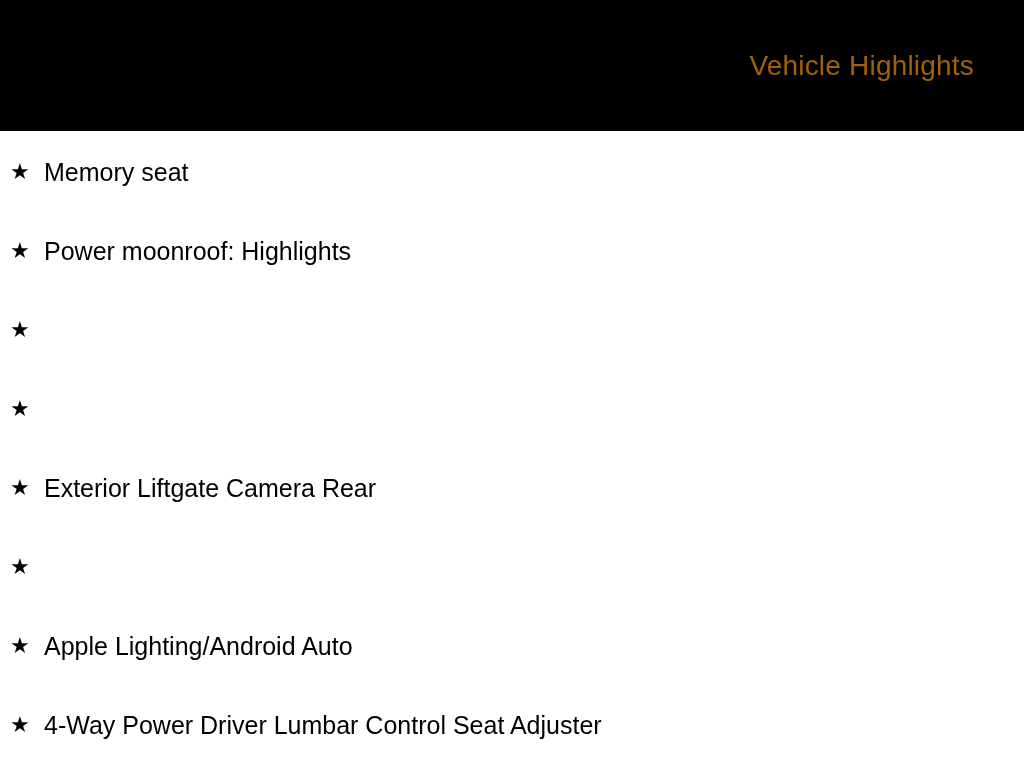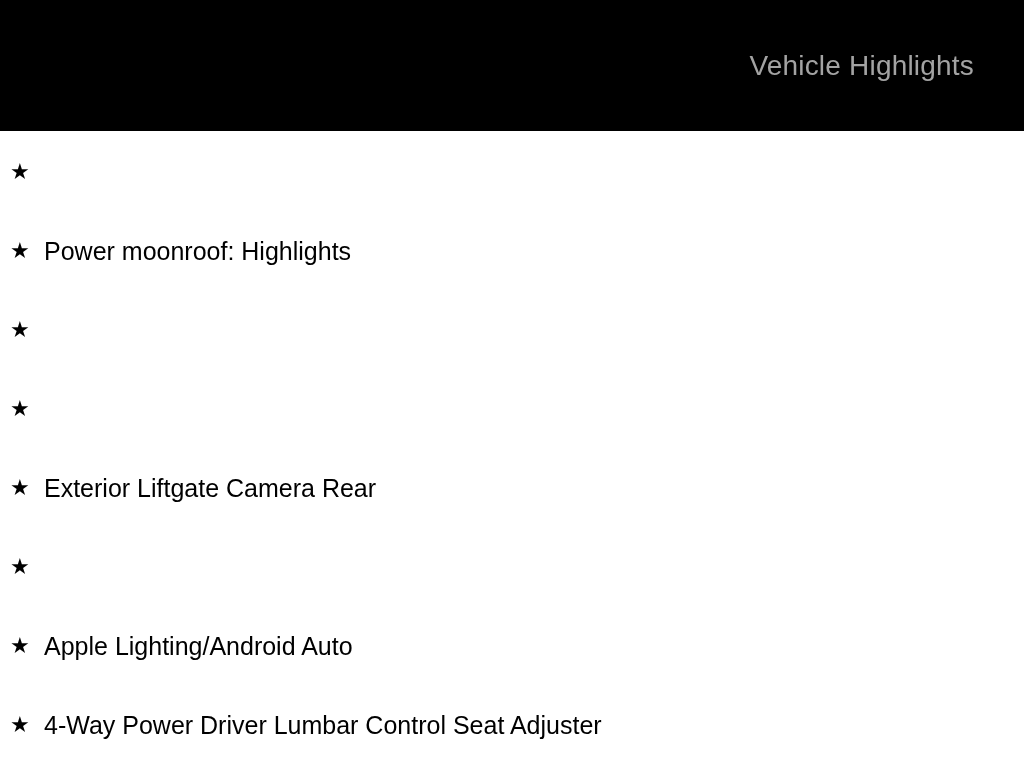--- a/index.html
+++ b/index.html
@@ -25,21 +25,21 @@
     left: 0;
     width: 1024px;
     height: 131px;
     background: #000000;
   }
 
   .header-title {
     position: absolute;
     right: 50px;
     top: 49px;
-    color: #a3a3a3;
+    color: #a16207;
     font-size: 28px;
     line-height: 34px;
     font-weight: 400;
     letter-spacing: 0.2px;
     white-space: nowrap;
   }
 
   .highlights-list {
     position: absolute;
     top: 131px;
@@ -83,20 +83,21 @@
 <div class="page">
 
   <div class="header-bar">
     <div class="header-title">Vehicle Highlights</div>
   </div>
 
   <ul class="highlights-list">
 
     <li class="highlight-item">
       <span class="bullet">★</span>
+      <span class="label">Memory seat</span>
     </li>
 
     <li class="highlight-item">
       <span class="bullet">★</span>
       <span class="label">Power moonroof: Highlights</span>
     </li>
 
     <li class="highlight-item">
       <span class="bullet">★</span>
     </li>

